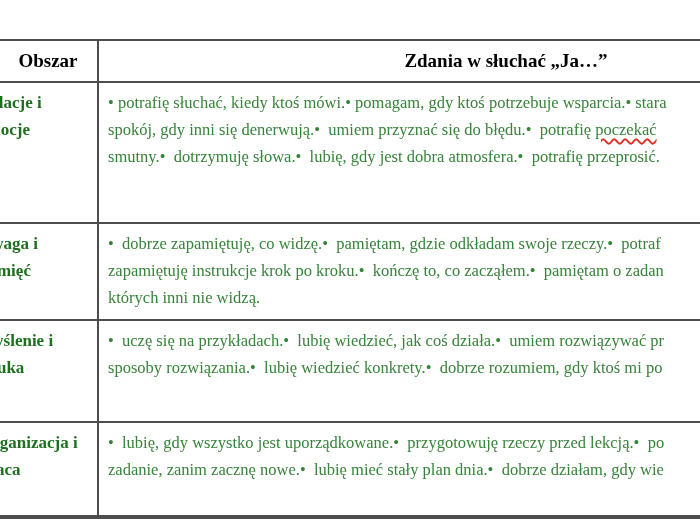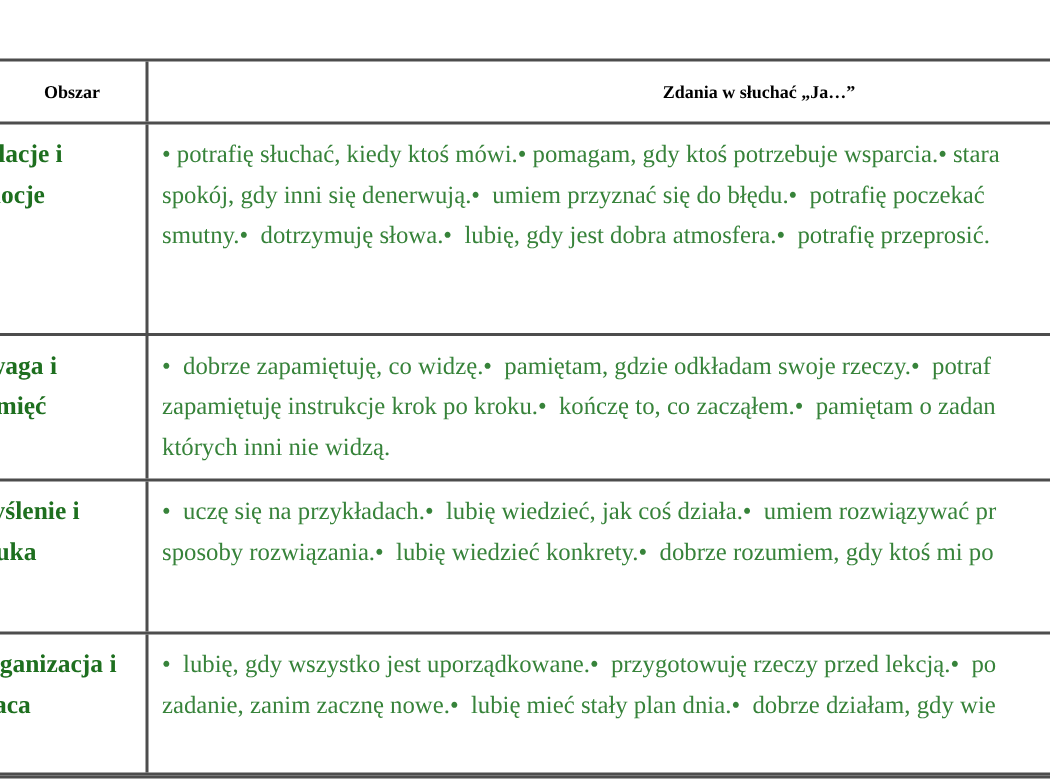--- a/index.html
+++ b/index.html
@@ -59,38 +59,39 @@
     padding: 0 0 0 22px;
   }
   .row-header .cell-sent {
     display: flex;
     align-items: center;
     justify-content: center;
     padding: 0;
   }
   .col-title {
     font-weight: bold;
-    font-size: 12px;
+    font-size: 19px;
     color: #000000;
     white-space: nowrap;
   }
   .area-label div {
     font-weight: bold;
     font-size: 17px;
     line-height: 27px;
     color: #1e6f1f;
     white-space: pre;
   }
   .sent-line {
     font-size: 16.5px;
     line-height: 27px;
     color: #37833a;
     white-space: pre;
   }
   .misspelled {
+    text-decoration: underline;
     text-decoration-style: wavy;
     text-decoration-color: #e03025;
     text-decoration-thickness: 1.5px;
     text-underline-offset: 3px;
   }
 </style>
 </head>
 <body>
 
 <div class="viewport">

